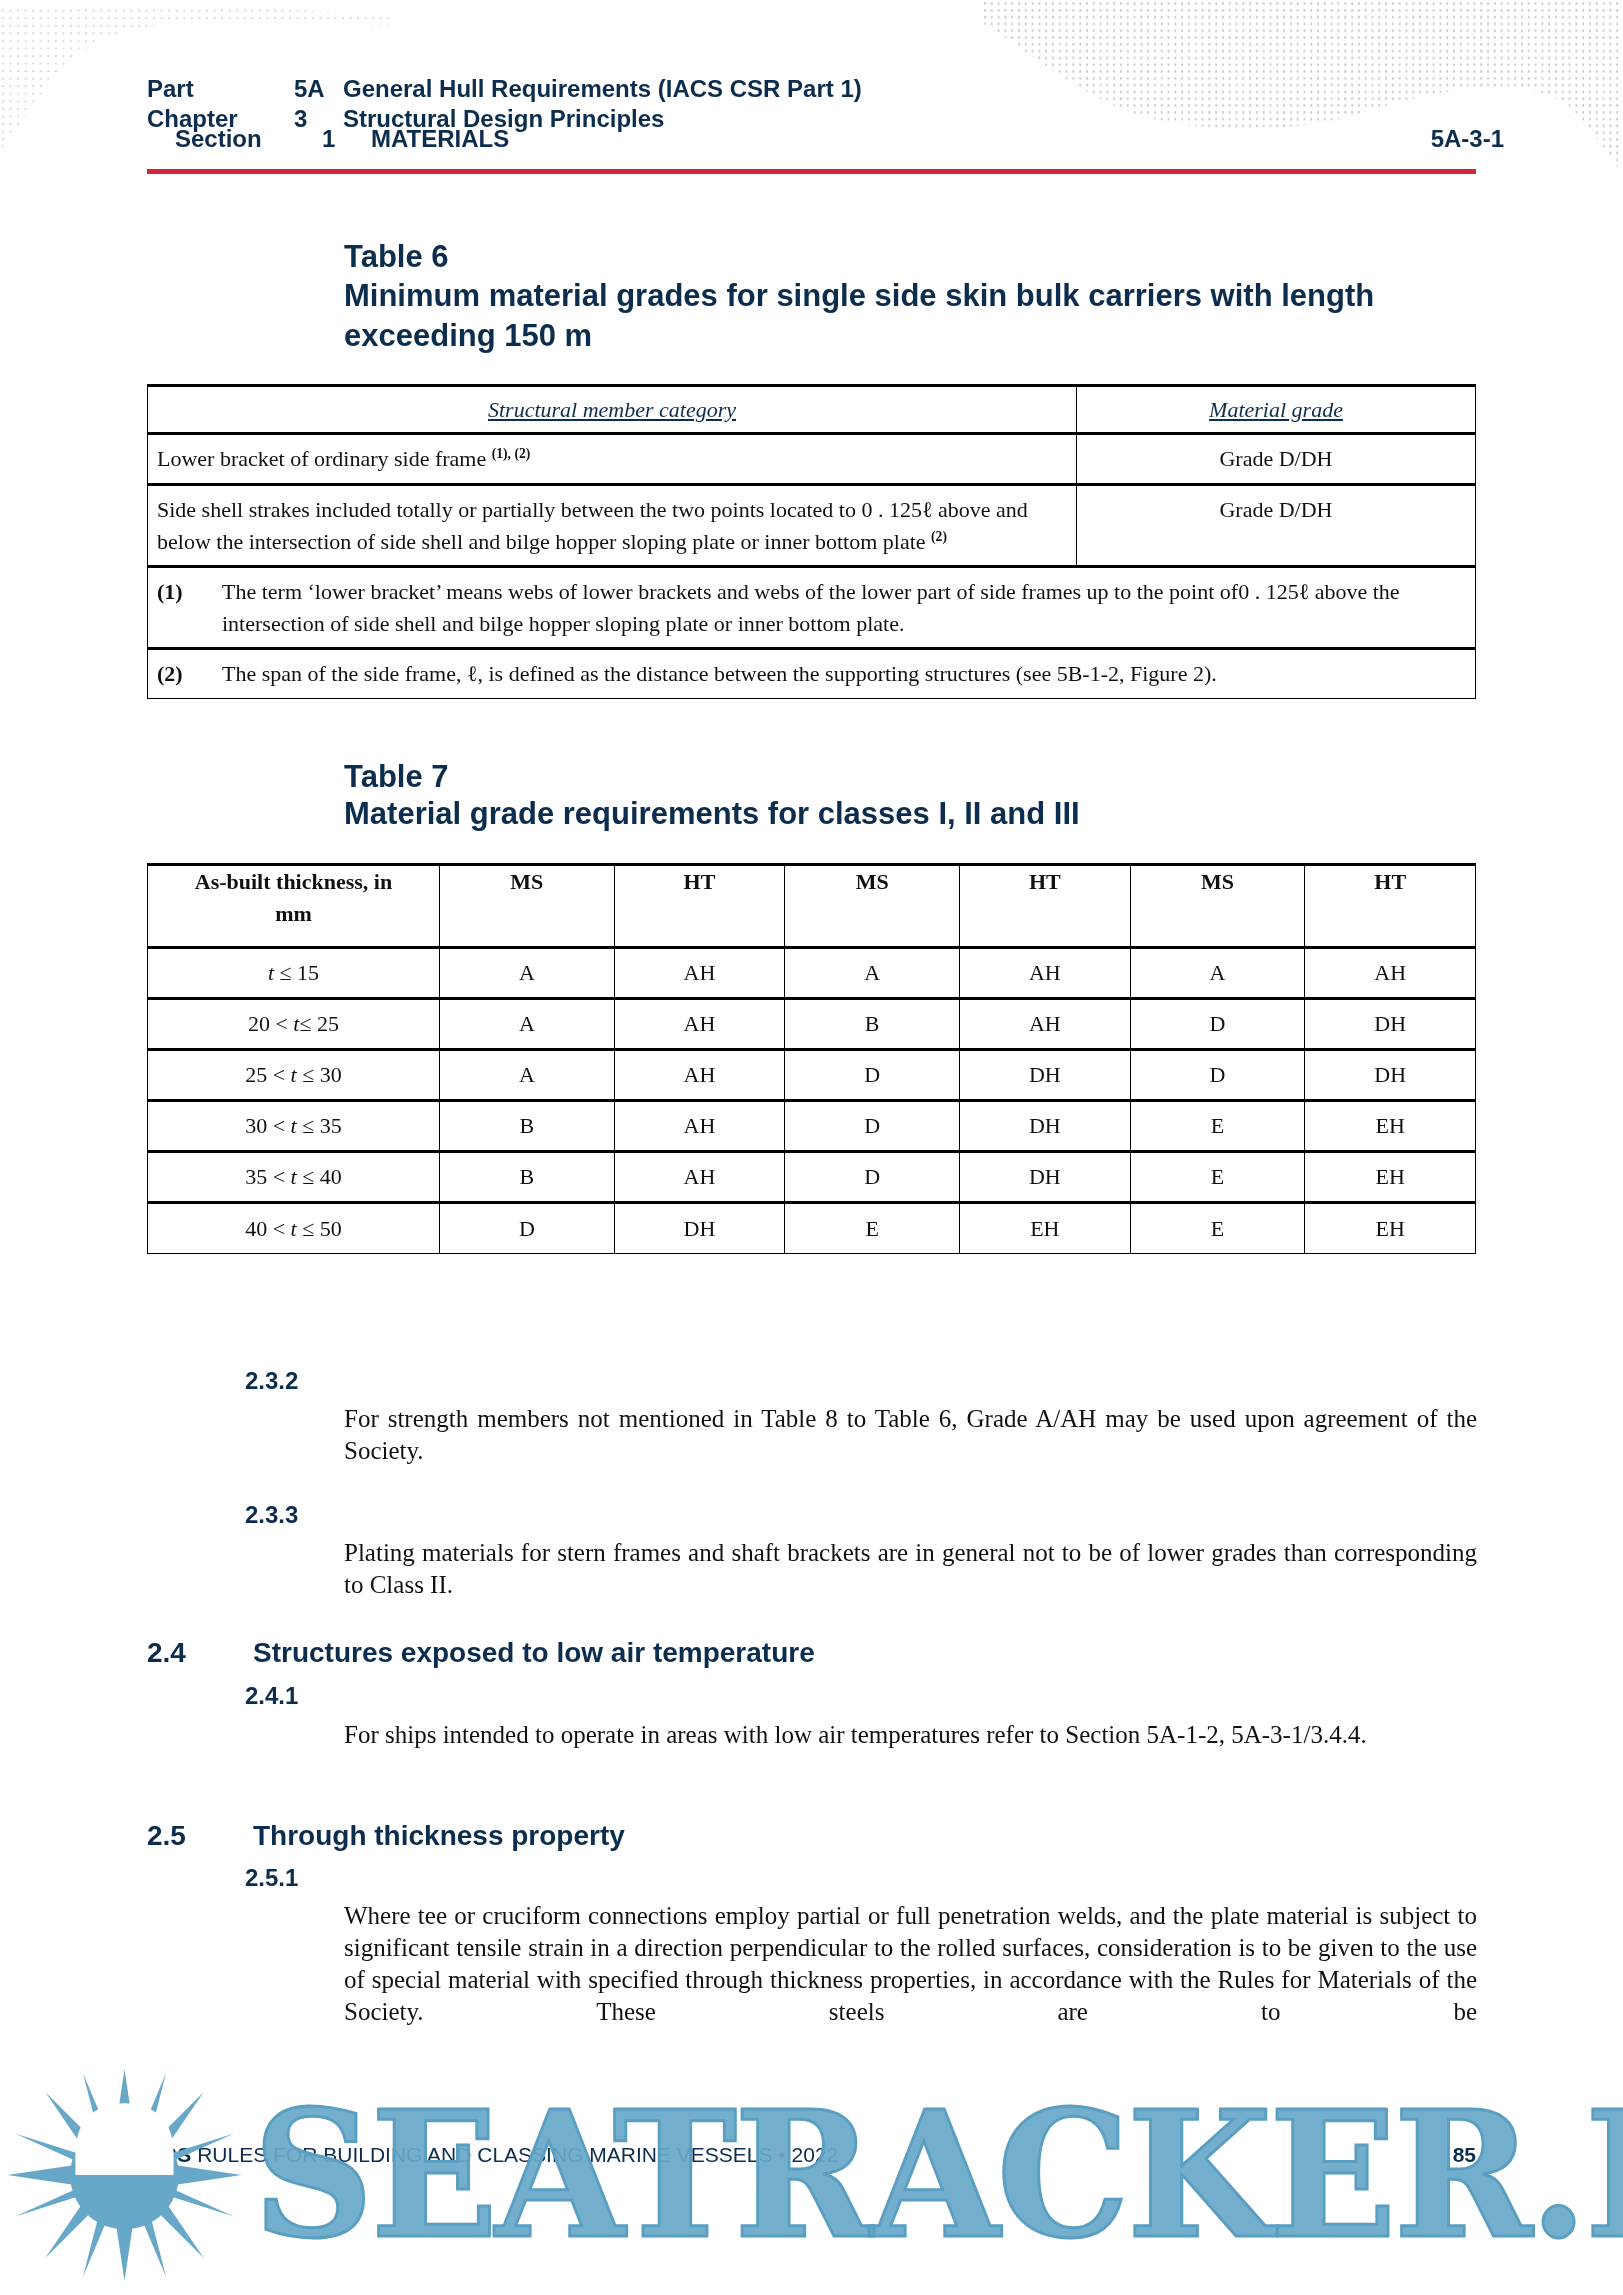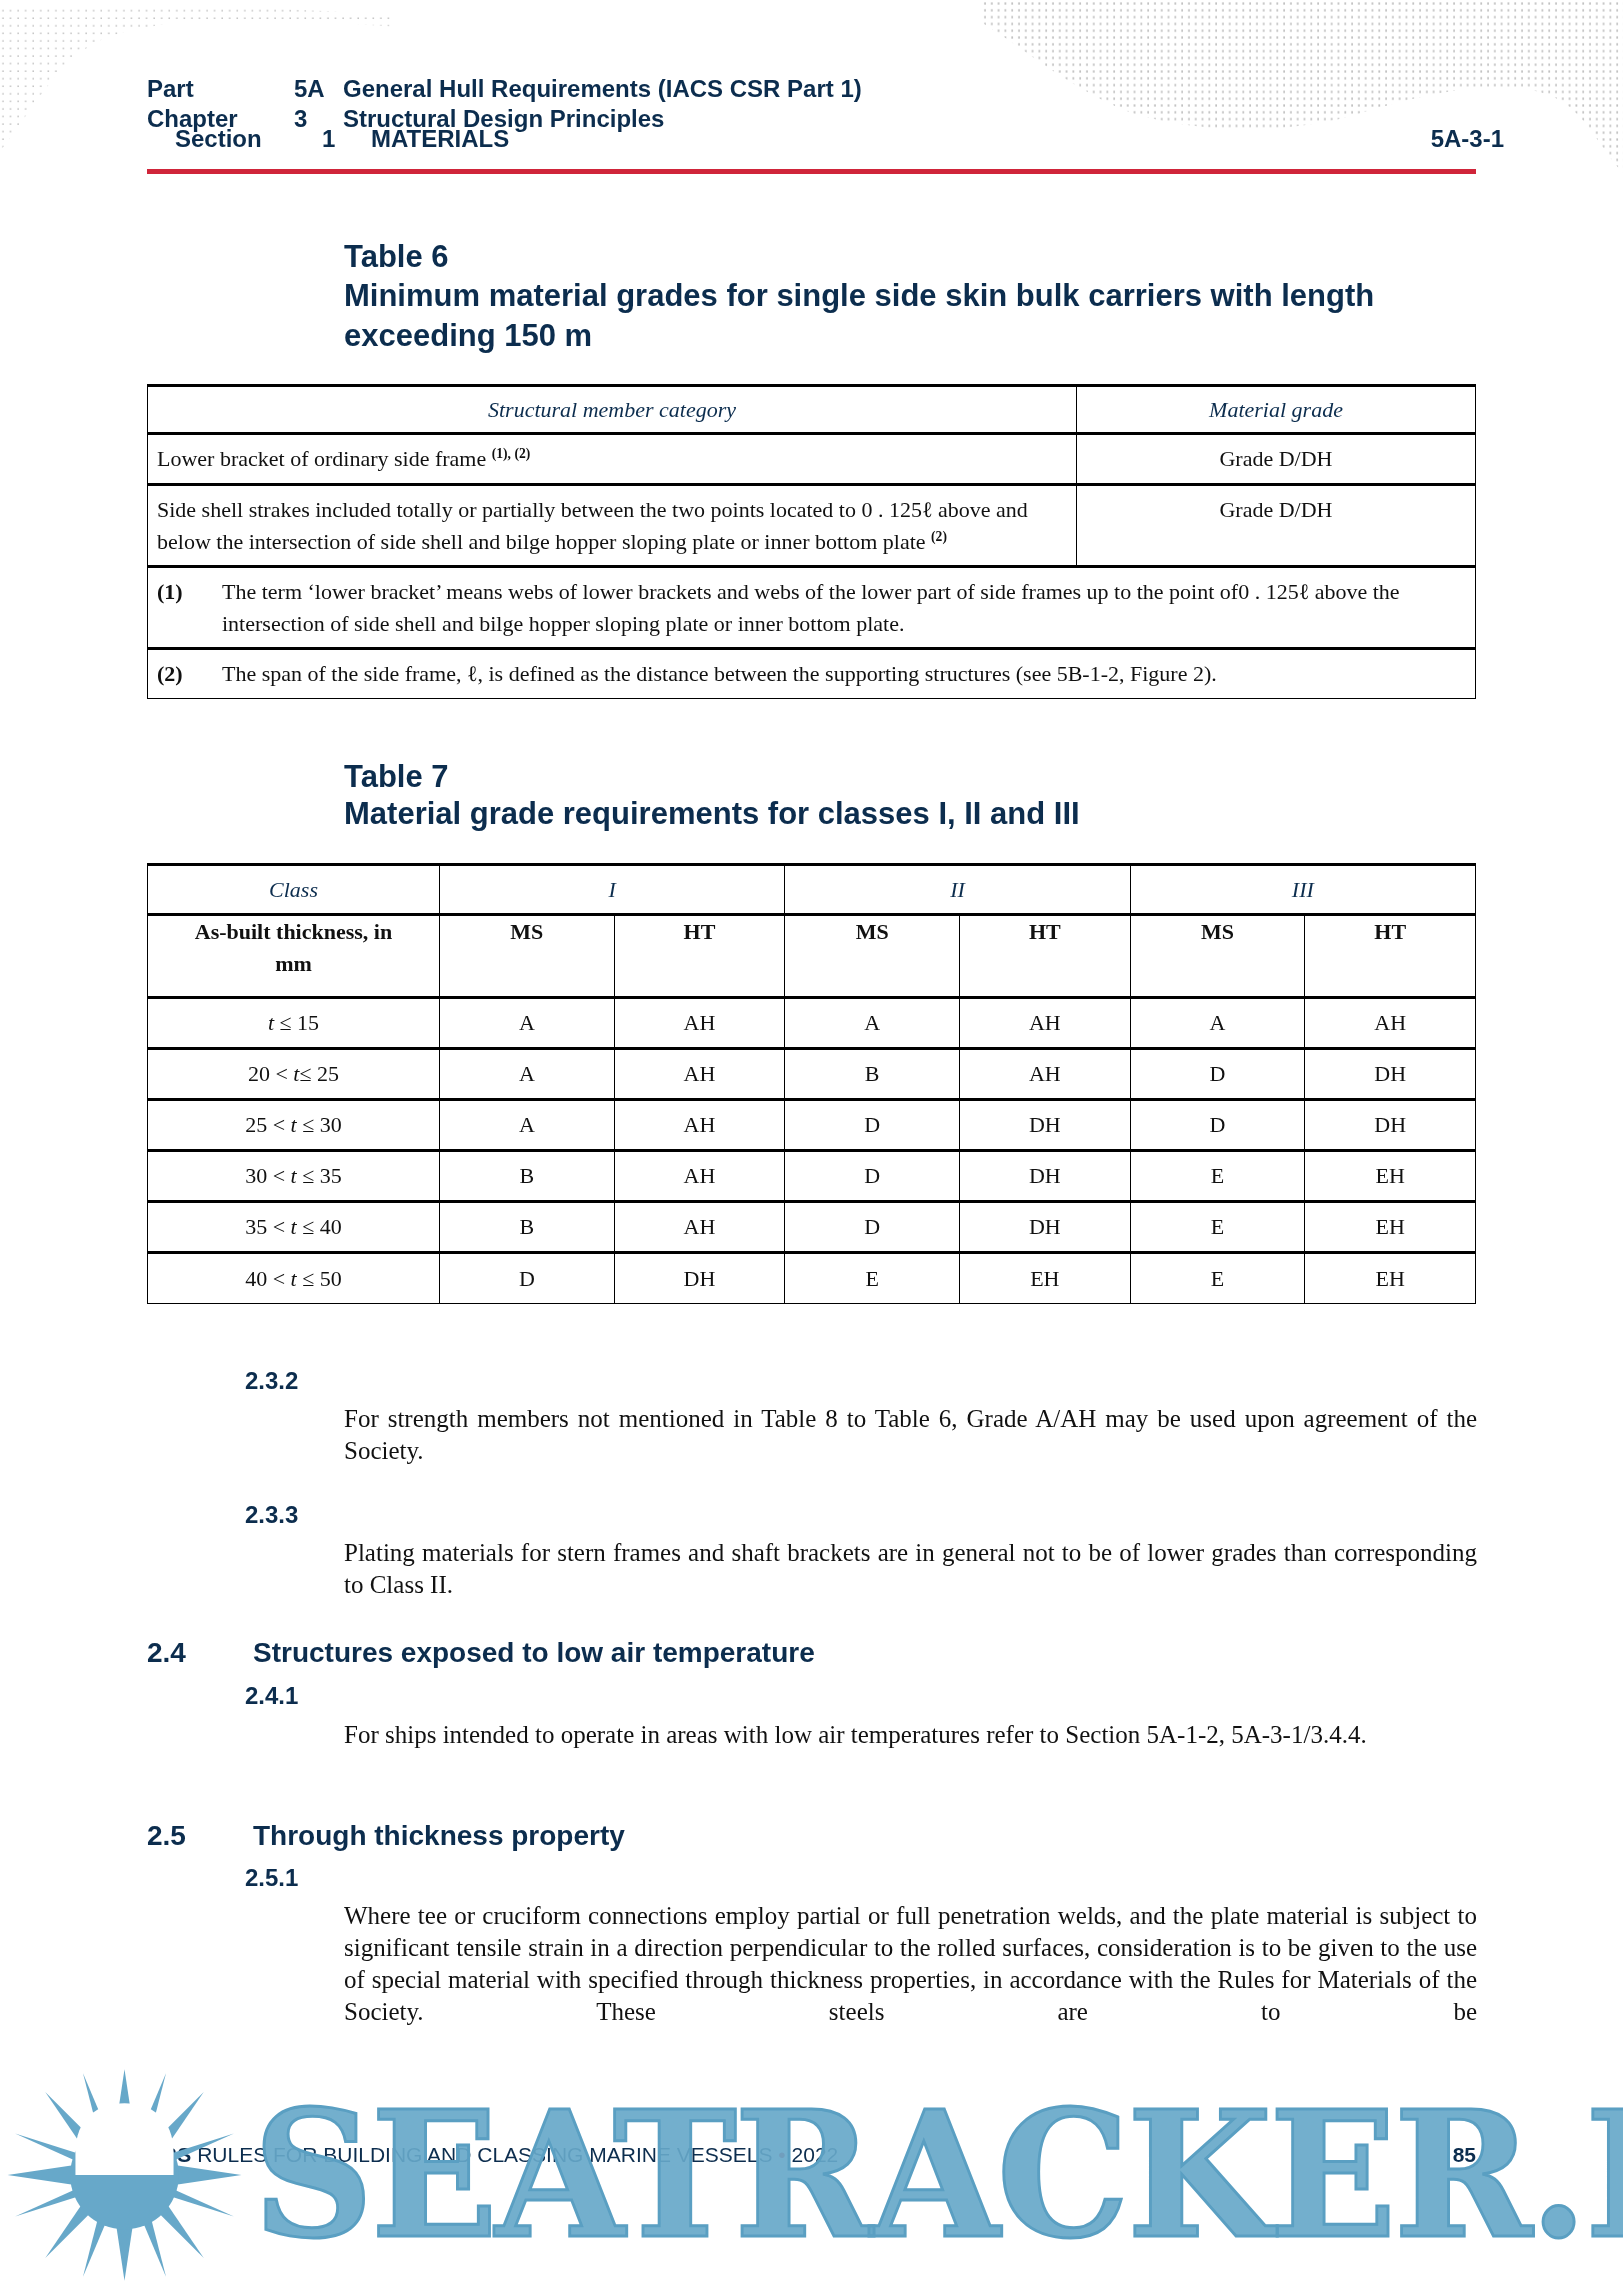--- a/index.html
+++ b/index.html
@@ -14,21 +14,21 @@
   .hdr-row .ref { position: absolute; right: 0; }
   .red-rule { position: absolute; left: 147px; top: 169px; width: 1329px; height: 4.5px; background: #d0253a; }
 
   
   .tbl-title { position: absolute; left: 344px; width: 1133px; text-align: left; font-family: "Liberation Sans", sans-serif; font-weight: bold; font-size: 31px; color: #0c2d4e; line-height: 39px; }
 
   
   table.doc { position: absolute; left: 147px; width: 1329px; border-collapse: collapse; font-family: "Liberation Serif", serif; font-size: 22px; color: #111; }
   table.doc td, table.doc th { border: 1.5px solid #000; padding: 0 9px; vertical-align: top; }
   table.doc tr { border-top: 3px solid #000; }
-  table.doc th { font-weight: normal; font-style: italic; color: #0c2d4e; text-align: center; vertical-align: middle; }
+  table.doc th { font-weight: normal; font-style: italic; color: #0c2d4e; text-align: center; vertical-align: middle; text-decoration: underline; }
   .t6 tr.h { height: 48px; }
   .t6 tr.r1 { height: 51px; }
   .t6 tr.r1 td { vertical-align: middle; }
   .t6 tr.r2 td { padding-top: 7.6px; padding-bottom: 7.6px; line-height: 32px; }
   .t6 td.grade { text-align: center; }
   .t6 tr.r2 td.grade { padding-top: 7.6px; }
   .t6 tr.fn td { padding: 7.6px 9px; line-height: 32px; }
   .fn-num { display: inline-block; width: 65px; font-weight: bold; vertical-align: top; }
   .fn-text { display: inline-block; width: calc(100% - 68px); vertical-align: top; }
   sup { font-size: 13.6px; font-weight: bold; line-height: 0; }
@@ -142,26 +142,20 @@
   <colgroup>
       <col class="c0">
       <col>
       <col>
       <col>
       <col>
       <col>
       <col>
     </colgroup>
   <tbody>
-      <tr class="h">
-    <th>Class</th>
-    <th colspan="2">I</th>
-    <th colspan="2">II</th>
-    <th colspan="2">III</th>
-  </tr>
   <tr class="sh">
     <td style="padding-left:30px;padding-right:30px;">As-built thickness, in mm</td>
     <td>MS</td>
     <td>HT</td>
     <td>MS</td>
     <td>HT</td>
     <td>MS</td>
     <td>HT</td>
   </tr>
   </tbody>

